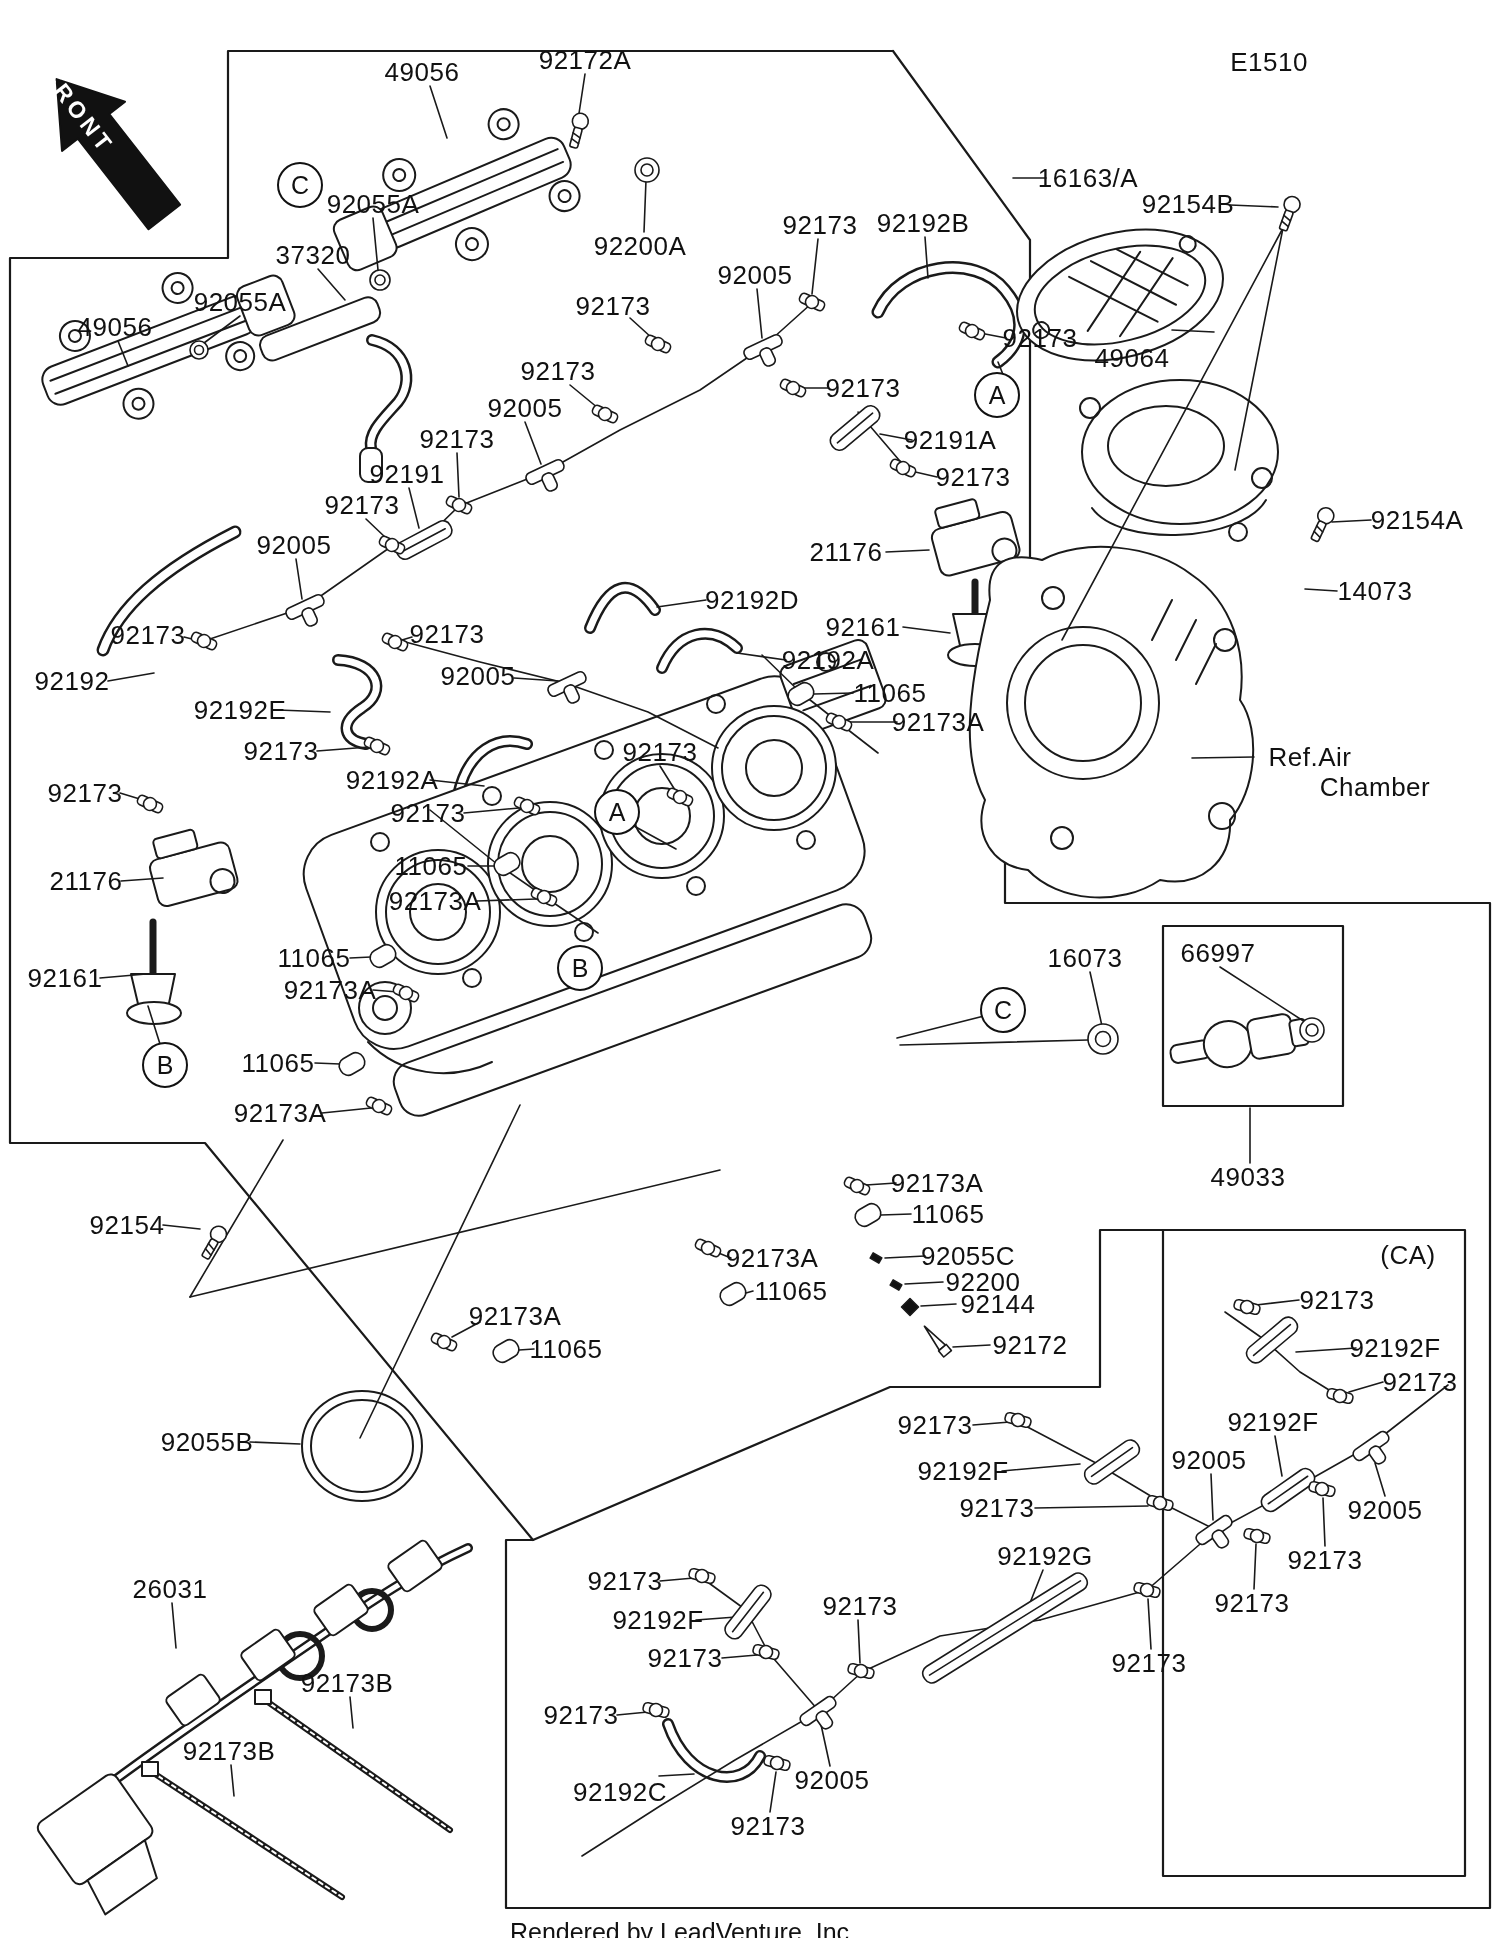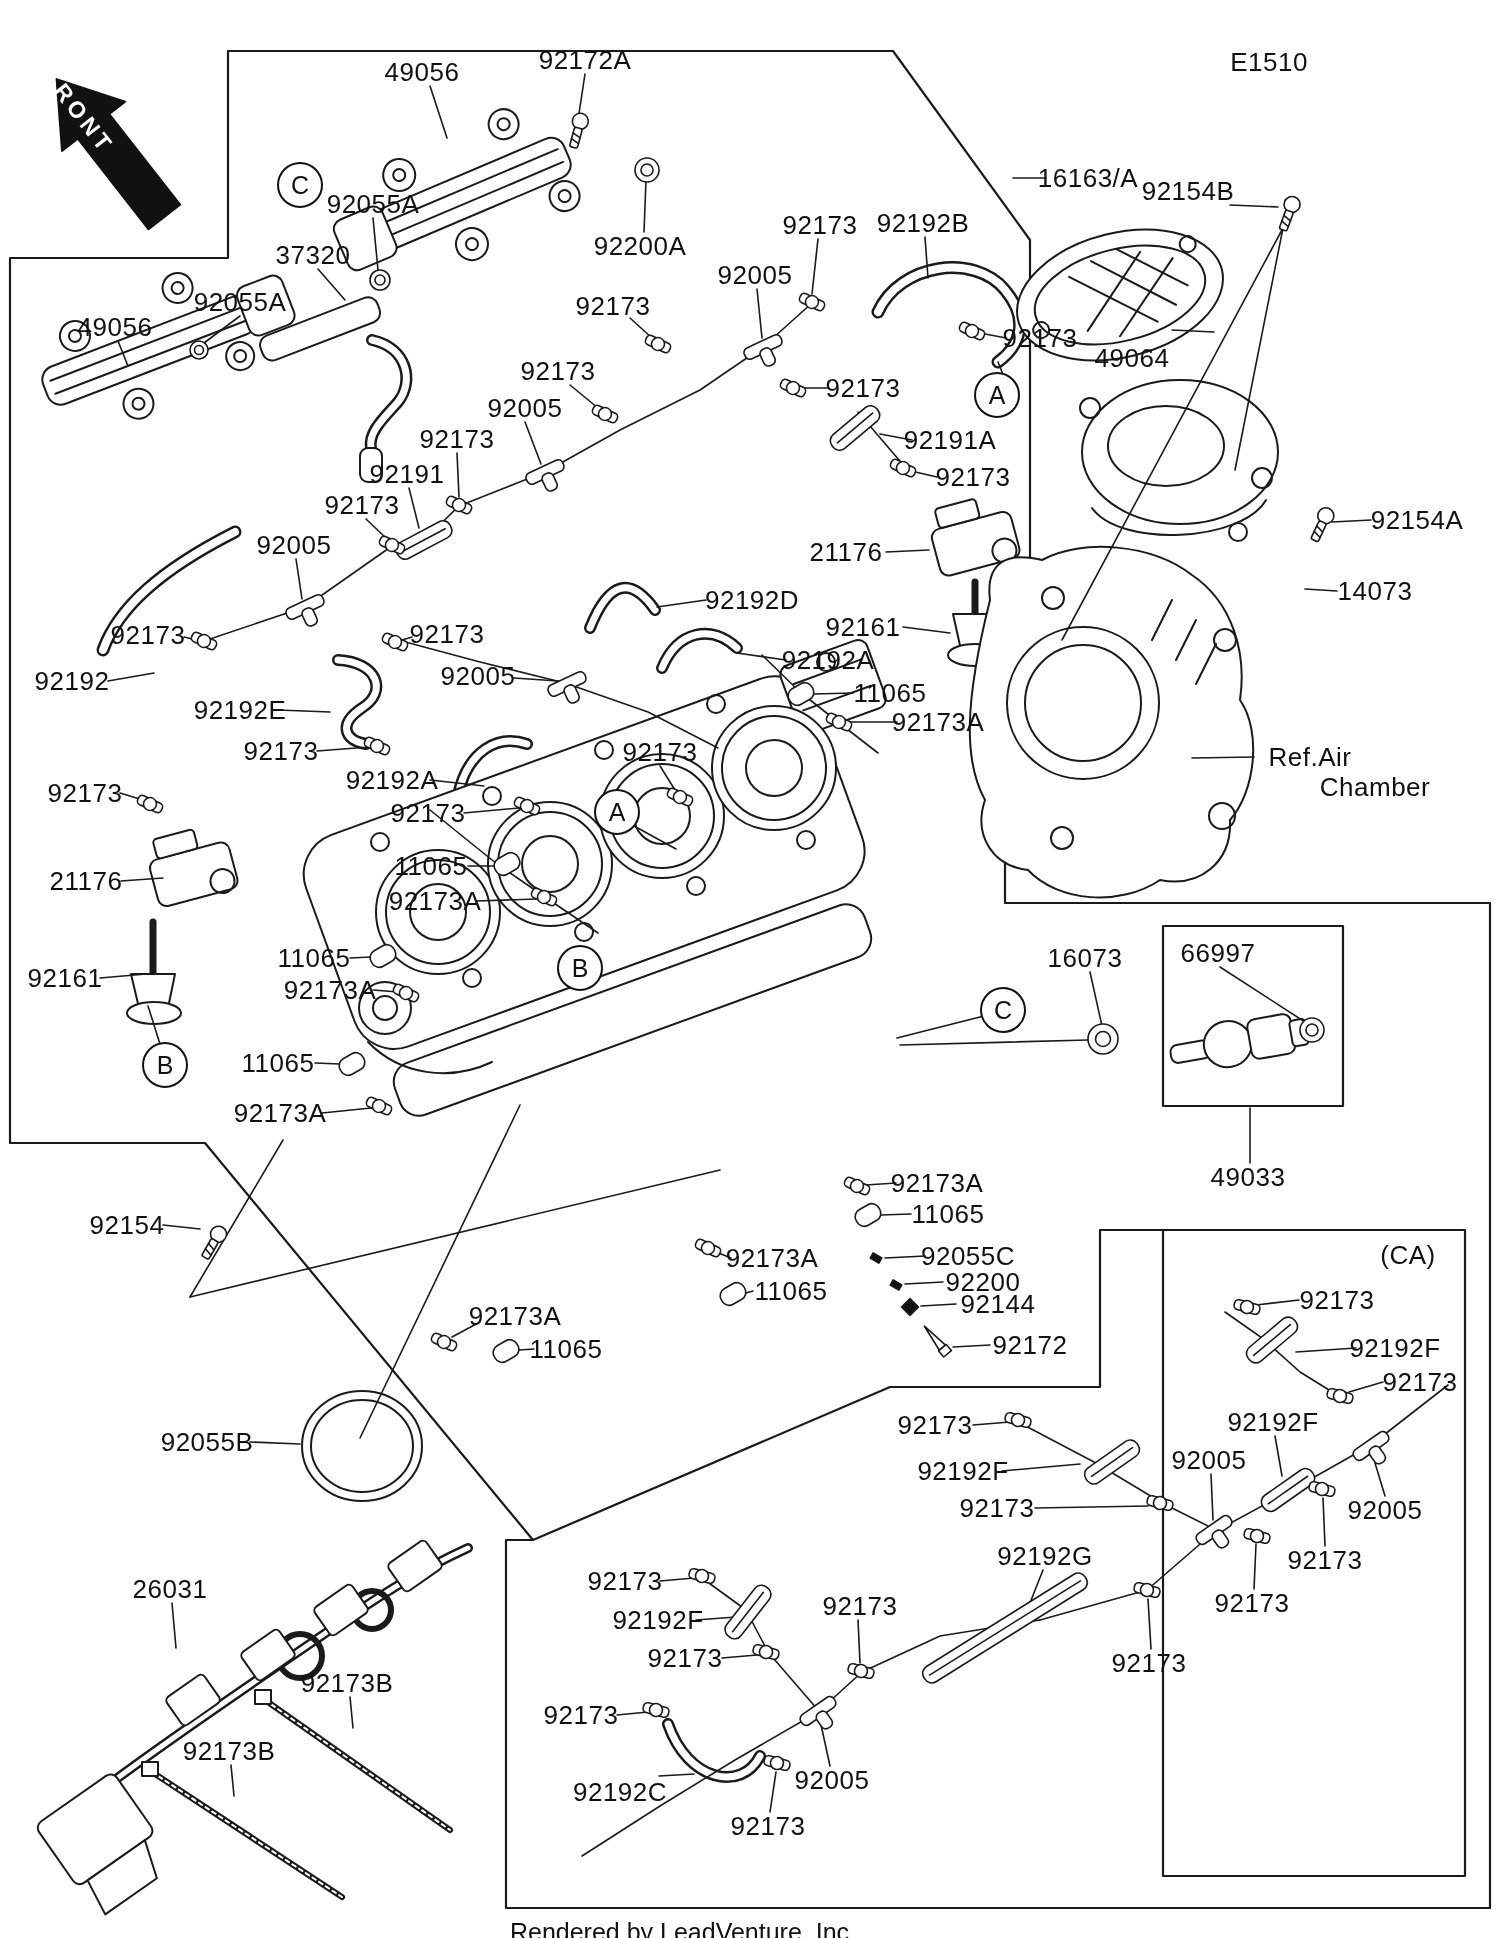--- a/index.html
+++ b/index.html
@@ -645,21 +645,21 @@
       <span class="callout" style="left: 755px; top: 275px;">92005</span>
       <span class="callout" style="left: 613px; top: 306px;">92173</span>
       <span class="callout" style="left: 240px; top: 302px;">92055A</span>
       <span class="callout" style="left: 115px; top: 327px;">49056</span>
       <span class="callout" style="left: 558px; top: 371px;">92173</span>
       <span class="callout" style="left: 1040px; top: 338px;">92173</span>
       <span class="callout" style="left: 863px; top: 388px;">92173</span>
       <span class="callout" style="left: 950px; top: 440px;">92191A</span>
       <span class="callout" style="left: 973px; top: 477px;">92173</span>
       <span class="callout" style="left: 1088px; top: 178px;">16163/A</span>
-      <span class="callout" style="left: 1188px; top: 191px;">92154B</span>
+      <span class="callout" style="left: 1188px; top: 204px;">92154B</span>
       <span class="callout" style="left: 1132px; top: 330px; margin-top: 28px;">49064</span>
       <span class="callout" style="left: 1417px; top: 520px;">92154A</span>
       <span class="callout" style="left: 1375px; top: 591px;">14073</span>
       <span class="callout" style="left: 1310px; top: 757px;">Ref.Air</span>
       <span class="callout" style="left: 1375px; top: 787px;">Chamber</span>
       <span class="callout" style="left: 846px; top: 552px;">21176</span>
       <span class="callout" style="left: 863px; top: 627px;">92161</span>
       <span class="callout" style="left: 752px; top: 600px;">92192D</span>
       <span class="callout" style="left: 828px; top: 660px;">92192A</span>
       <span class="callout" style="left: 890px; top: 693px;">11065</span>

